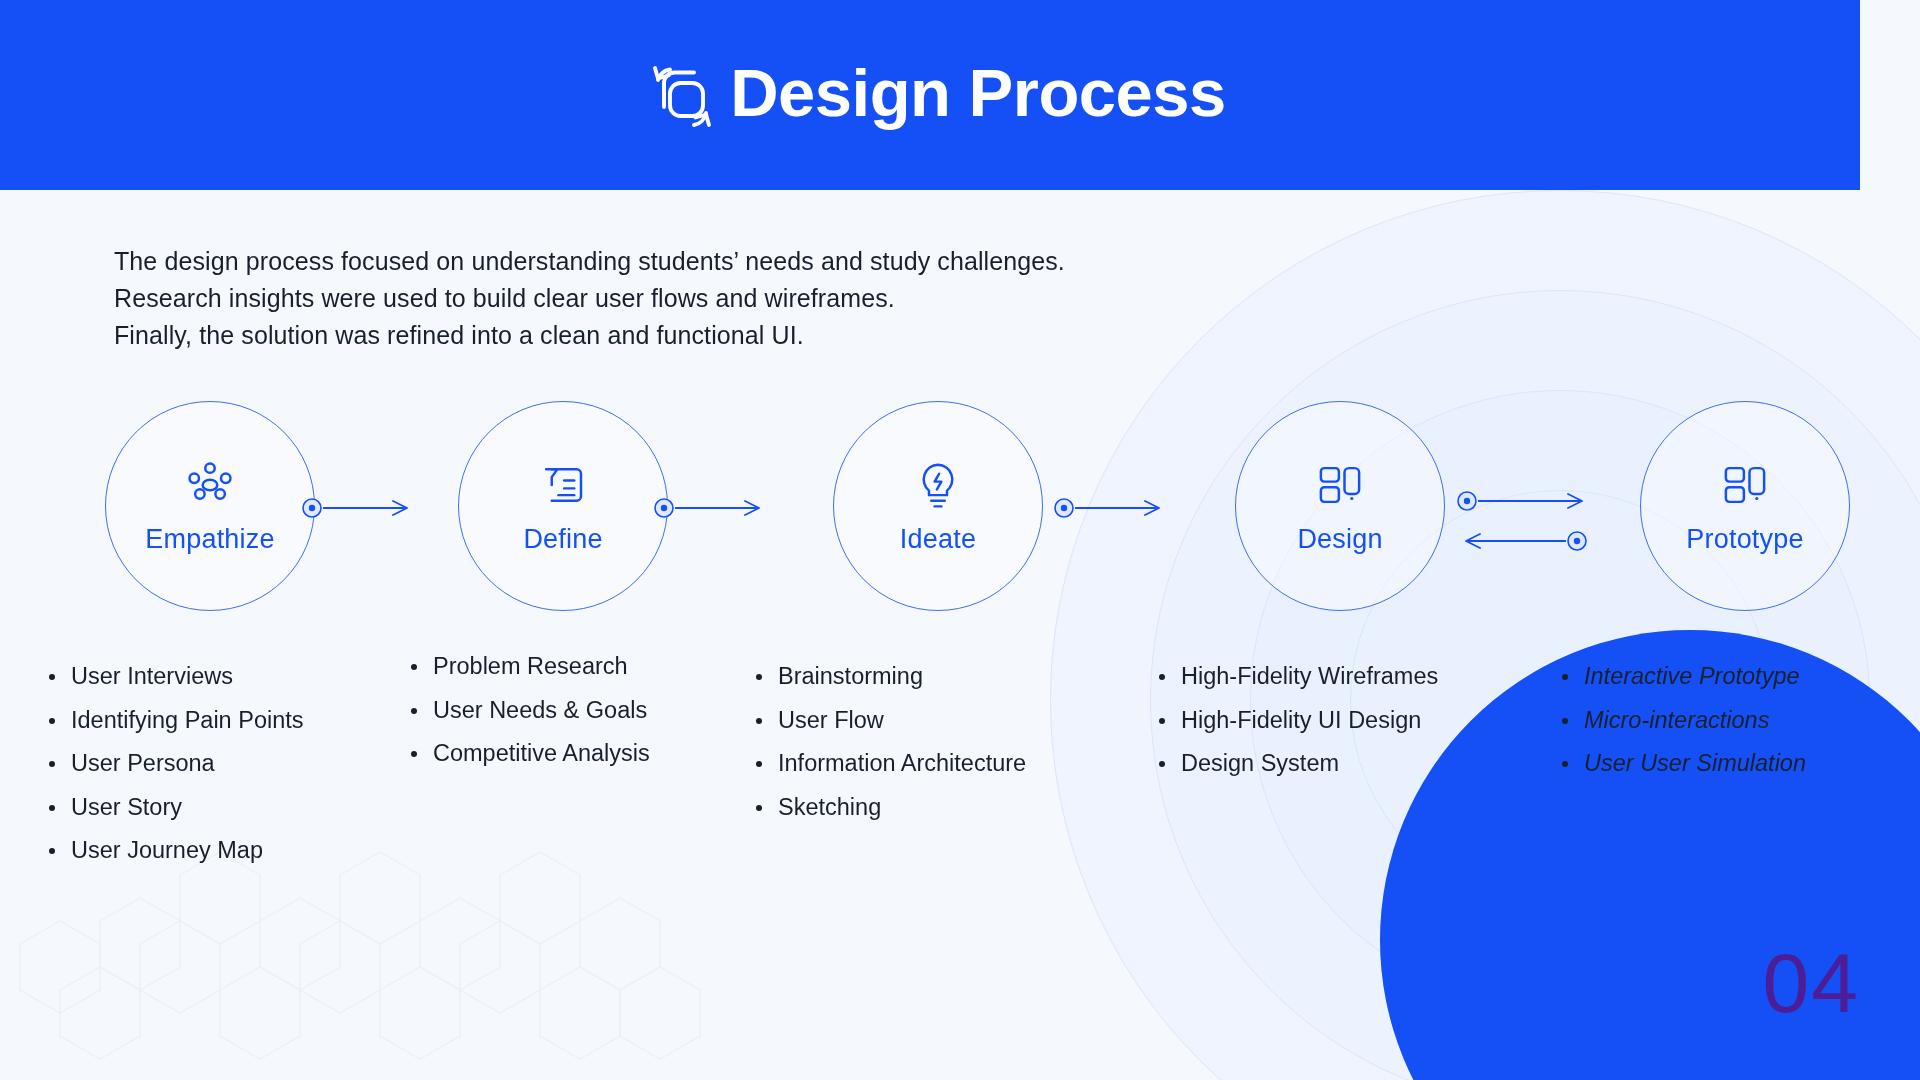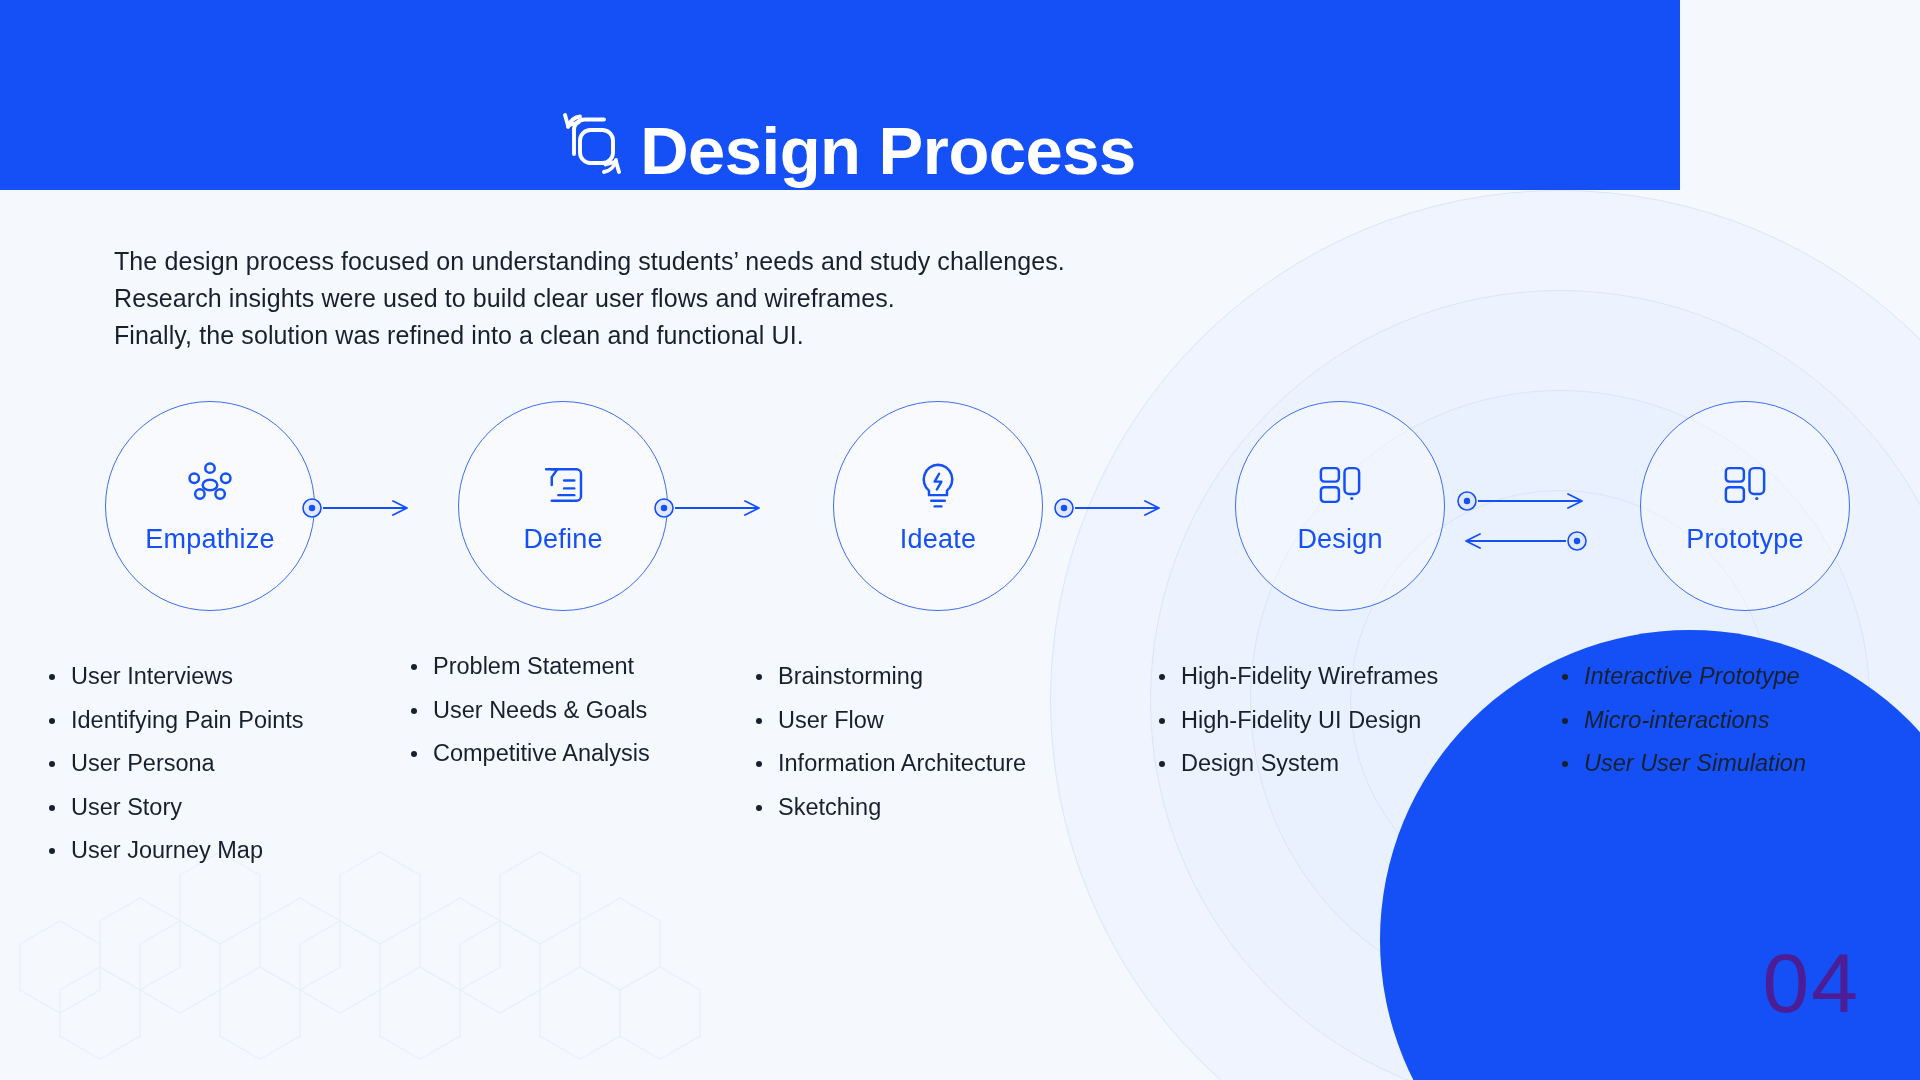--- a/index.html
+++ b/index.html
@@ -12,23 +12,23 @@
   .slide {
     position: relative;
     width: 1920px; height: 1080px;
     background: #f5f8fd;
     overflow: hidden;
   }
 
   
   .header {
     position: absolute; top: 0; left: 0;
-    width: 1680px; height: 190px;
+    width: 1860px; height: 190px;
     background: #1450f5;
-    display: flex; align-items: flex-end; justify-content: center;
+    display: flex; align-items: center; justify-content: center;
     z-index: 5;
   }
   .header-logo { width: 96px; height: 96px; display: block; }
   .header-title {
     color: #ffffff;
     font-size: 67px;
     font-weight: 700;
     letter-spacing: -0.5px;
     line-height: 1;
     padding-bottom: 6px;
@@ -309,21 +309,21 @@
         <li>User Interviews</li>
         <li>Identifying Pain Points</li>
         <li>User Persona</li>
         <li>User Story</li>
         <li>User Journey Map</li>
       </ul>
     </div>
 
     <div class="col" style="left:407px; top:-10px;">
       <ul>
-        <li>Problem Statement</li>
+        <li>Problem Research</li>
         <li>User Needs &amp; Goals</li>
         <li>Competitive Analysis</li>
       </ul>
     </div>
 
     <div class="col" style="left:752px;">
       <ul>
         <li>Brainstorming</li>
         <li>User Flow</li>
         <li>Information Architecture</li>

